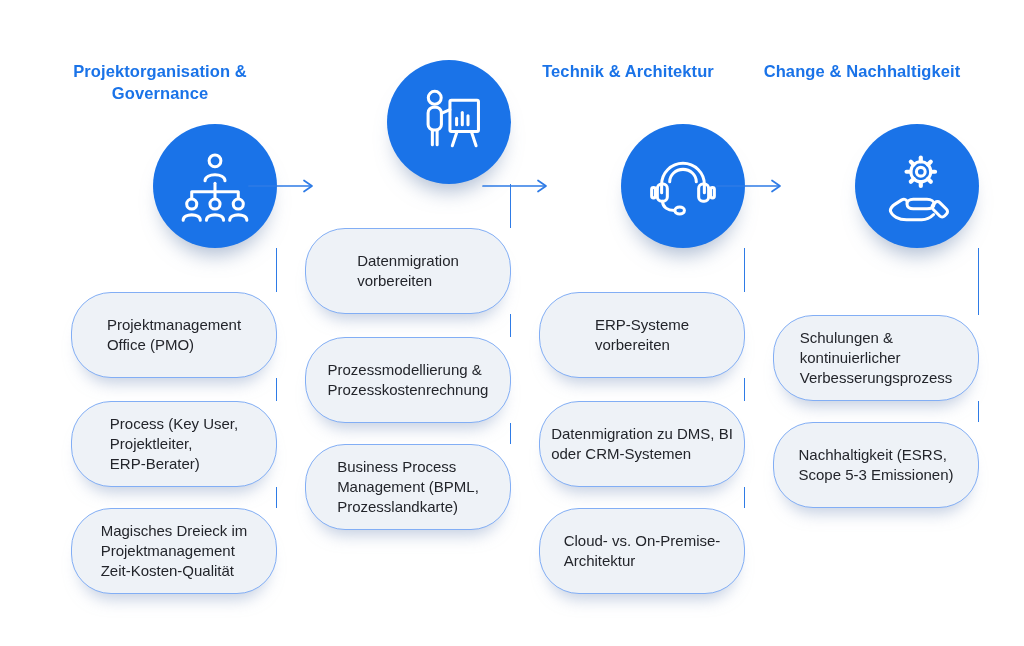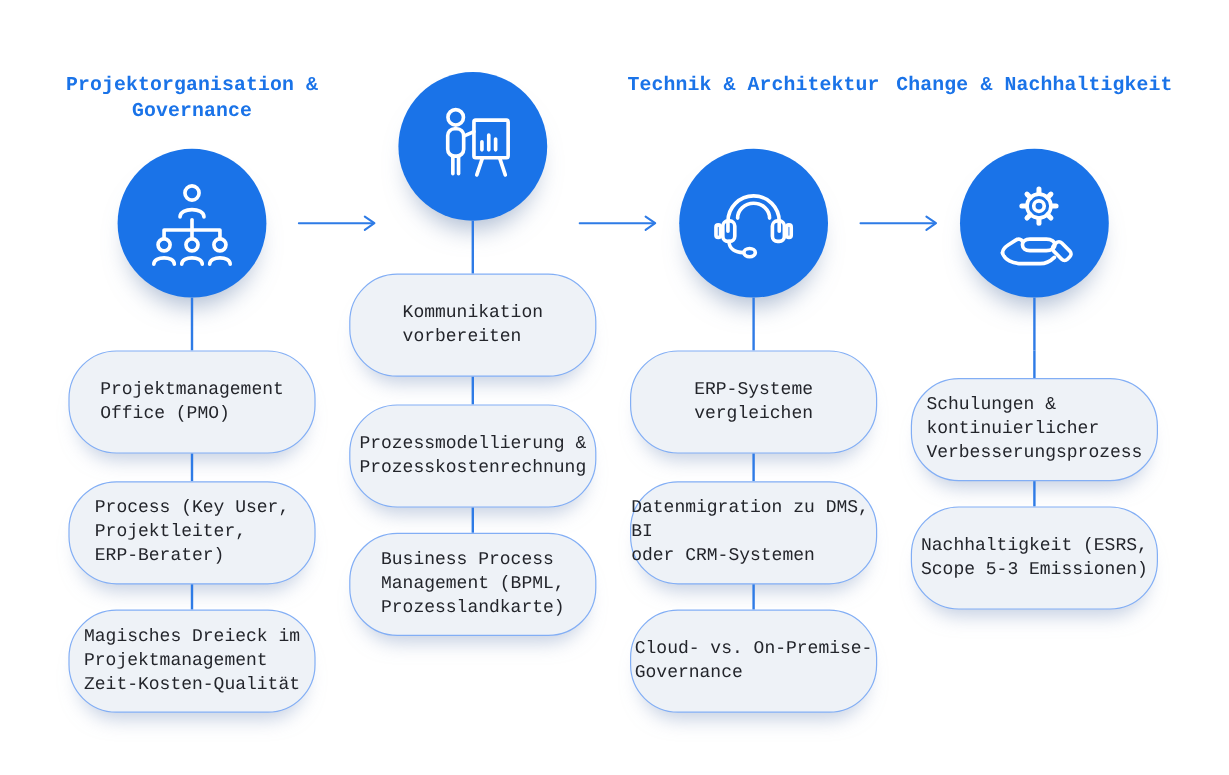--- a/index.html
+++ b/index.html
@@ -8,21 +8,21 @@
     --box-border:#82aef5;
     --box-text:#23252b;
     --connector-blue:#2e7be6;
   }
   *{margin:0;padding:0;box-sizing:border-box;}
   html,body{width:1024px;height:646px;background:#ffffff;overflow:hidden;
     font-family:"Liberation Sans","DejaVu Sans",sans-serif;}
   .board{position:relative;width:1024px;height:646px;background:#fff;}
   .columns{position:absolute;left:43px;top:60px;display:grid;
     grid-template-columns:repeat(4,234px);}
-  .col{display:flex;flex-direction:column;align-items:center;font-family:Liberation Mono, monospace;}
+  .col{display:flex;flex-direction:column;align-items:flex-end;}
   .col-title{height:64px;width:100%;text-align:center;color:var(--accent-blue);
     font-size:16.5px;font-weight:bold;line-height:22px;white-space:pre-line;
     letter-spacing:.1px;}
   .circle{width:124px;height:124px;border-radius:50%;background:var(--accent-blue);
     display:flex;align-items:center;justify-content:center;
     box-shadow:0 16px 20px -9px rgba(110,135,175,.55);}
   .circle svg{display:block;}
   .vline{width:1.5px;background:var(--connector-blue);}
   .v1{height:44px;}
   .v2{height:23px;}
@@ -99,21 +99,21 @@
             <path d="M63.5 50 L68.5 65"></path>
             <rect x="18" y="24.5" width="14" height="24" rx="6"></rect>
             <path d="M32 31 L41 27"></path>
             <path d="M22.5 48.5 V64"></path>
             <path d="M27.5 48.5 V64"></path>
           </g>
         </svg>
       </div>
       <div class="vline v1"></div>
       <div class="box">
-        <p>Kommunikation
+        <p>Datenmigration
 vorbereiten</p>
       </div>
       <div class="vline v2"></div>
       <div class="box">
         <p>Prozessmodellierung &amp;
 Prozesskostenrechnung</p>
       </div>
       <div class="vline v3"></div>
       <div class="box">
         <p>Business Process
@@ -134,31 +134,31 @@
             <rect x="7" y="41.5" width="4" height="11" rx="2"></rect>
             <rect x="69" y="41.5" width="4" height="11" rx="2"></rect>
             <path d="M18.5 56 c0 6.5 5.5 9.5 12.5 9.8"></path>
             <ellipse cx="36.5" cy="65.8" rx="5" ry="3.6"></ellipse>
           </g>
         </svg>
       </div>
       <div class="vline v1"></div>
       <div class="box">
         <p>ERP-Systeme
-vergleichen</p>
+vorbereiten</p>
       </div>
       <div class="vline v2"></div>
       <div class="box">
         <p>Datenmigration zu DMS, BI
 oder CRM-Systemen</p>
       </div>
       <div class="vline v3"></div>
       <div class="box">
         <p>Cloud- vs. On-Premise-
-Governance</p>
+Architektur</p>
       </div>
     </div>
 
     <div class="col">
       <div class="col-title">Change &amp; Nachhaltigkeit</div>
       <div class="circle">
         <svg width="76" height="76" viewBox="0 0 80 80">
           <g class="iconstroke">
             <circle cx="44" cy="25" r="10.5"></circle>
             <circle cx="44" cy="25" r="4.6"></circle>

